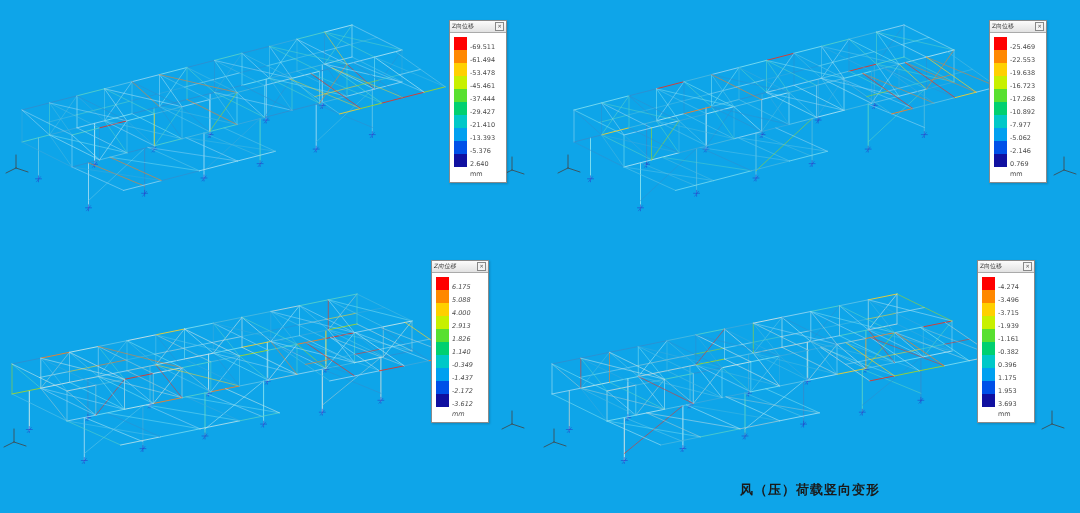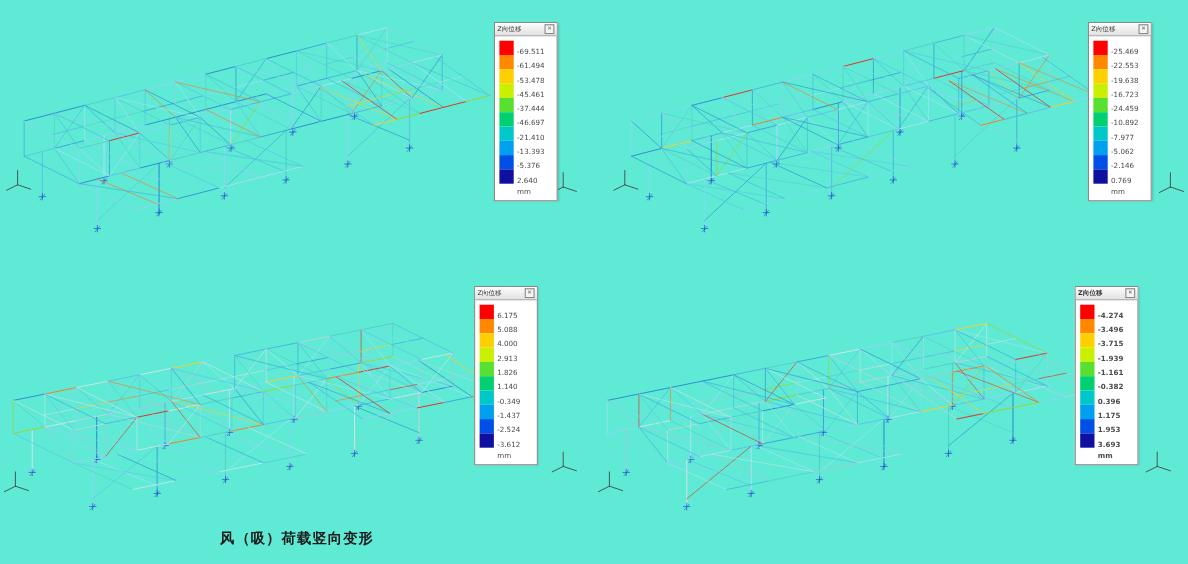--- a/index.html
+++ b/index.html
@@ -1,33 +1,33 @@
 <!DOCTYPE html>
 <html><head>
 <meta charset="utf-8">
 <style>
   html,body{margin:0;padding:0;background:#ffffff;}
-  .page{position:relative;width:1080px;height:513px;background:#5eead4;overflow:hidden;
+  .page{position:relative;width:1080px;height:513px;background:#0ea5e9;overflow:hidden;
         font-family:"DejaVu Sans",sans-serif;}
   .panel{position:absolute;width:540px;}
   #p0{left:0;top:0;height:256px;}
   #p1{left:552px;top:0;height:256px;}
   #p2{left:0;top:256px;height:257px;}
   #p3{left:540px;top:256px;height:257px;}
   .structure{position:absolute;left:0;top:0;}
   .caption{position:absolute;left:0;right:0;text-align:center;
            font-size:13px;font-weight:bold;color:#1a1a1a;letter-spacing:1px;}
   #p0 .caption,#p1 .caption{bottom:16px;}
   #p2 .caption,#p3 .caption{bottom:14px;}
   .legend{position:absolute;width:56px;background:#fff;border:1px solid #8a8a8a;
           box-shadow:1px 1px 2px rgba(0,0,0,.18);}
   #p0 .legend{right:33px;top:20px;}
   #p1 .legend{right:45px;top:20px;}
-  #p2 .legend{right:51px;top:4px;}
-  #p3 .legend{right:45px;top:4px;font-weight:bold;}
+  #p2 .legend{right:51px;top:4px;font-style:italic;}
+  #p3 .legend{right:45px;top:4px;}
   .ltitle{display:flex;align-items:center;justify-content:space-between;height:11px;
           padding:0 2px;background:linear-gradient(#fcfcfc,#e2e2e2);
           border-bottom:1px solid #aaa;font-size:6px;color:#333;}
   .lclose{width:7px;height:7px;border:1px solid #888;font-size:5px;line-height:6px;
           text-align:center;color:#555;background:#f4f4f4;cursor:default;}
   .lbody{padding:4px 3px 2px 4px;}
   .lrow{display:flex;height:13px;}
   .sw{width:13px;height:13px;display:block;}
   .lval{font-size:6.5px;color:#4a4a4a;margin-left:3px;transform:translateY(6px);
         white-space:nowrap;}
@@ -317,21 +317,21 @@
             <div class="lrow">
               <span class="sw" style="background: rgb(200, 240, 0);"></span>
               <span class="lval">-45.461</span>
             </div>
             <div class="lrow">
               <span class="sw" style="background: rgb(88, 224, 48);"></span>
               <span class="lval">-37.444</span>
             </div>
             <div class="lrow">
               <span class="sw" style="background: rgb(0, 208, 112);"></span>
-              <span class="lval">-46.697</span>
+              <span class="lval">-29.427</span>
             </div>
             <div class="lrow">
               <span class="sw" style="background: rgb(0, 200, 200);"></span>
               <span class="lval">-21.410</span>
             </div>
             <div class="lrow">
               <span class="sw" style="background: rgb(0, 160, 240);"></span>
               <span class="lval">-13.393</span>
             </div>
             <div class="lrow">
@@ -623,21 +623,21 @@
             <div class="lrow">
               <span class="sw" style="background: rgb(255, 208, 0);"></span>
               <span class="lval">-19.638</span>
             </div>
             <div class="lrow">
               <span class="sw" style="background: rgb(200, 240, 0);"></span>
               <span class="lval">-16.723</span>
             </div>
             <div class="lrow">
               <span class="sw" style="background: rgb(88, 224, 48);"></span>
-              <span class="lval">-24.459</span>
+              <span class="lval">-17.268</span>
             </div>
             <div class="lrow">
               <span class="sw" style="background: rgb(0, 208, 112);"></span>
               <span class="lval">-10.892</span>
             </div>
             <div class="lrow">
               <span class="sw" style="background: rgb(0, 200, 200);"></span>
               <span class="lval">-7.977</span>
             </div>
             <div class="lrow">
@@ -949,31 +949,30 @@
             <div class="lrow">
               <span class="sw" style="background: rgb(0, 200, 200);"></span>
               <span class="lval">-0.349</span>
             </div>
             <div class="lrow">
               <span class="sw" style="background: rgb(0, 160, 240);"></span>
               <span class="lval">-1.437</span>
             </div>
             <div class="lrow">
               <span class="sw" style="background: rgb(0, 80, 232);"></span>
-              <span class="lval">-2.524</span>
+              <span class="lval">-2.172</span>
             </div>
             <div class="lrow">
               <span class="sw" style="background: rgb(16, 16, 160);"></span>
               <span class="lval">-3.612</span>
             </div>
           </div>
         <div class="lunit">mm</div>
       </div>
     </div>
-    <div class="caption">风（吸）荷载竖向变形</div>
   </div>
 
   <div class="panel" id="p3">
     <svg class="structure" id="s3" width="540" height="240">
         <line x1="29.3" y1="134.5" x2="29.3" y2="174.5" stroke="#9fc9d3" stroke-width="1" stroke-linecap="round"></line>
         <line x1="26.3" y1="173.5" x2="32.3" y2="173.5" stroke="#2244cc" stroke-width="0.6" stroke-linecap="round"></line>
         <line x1="29.3" y1="170.5" x2="29.3" y2="176.5" stroke="#2244cc" stroke-width="0.6" stroke-linecap="round"></line>
         <line x1="27.3" y1="176.5" x2="31.3" y2="171.5" stroke="#2244cc" stroke-width="0.5" stroke-linecap="round"></line>
         <line x1="84.3" y1="161.5" x2="84.3" y2="205.5" stroke="#cfe3e5" stroke-width="1" stroke-linecap="round"></line>
         <line x1="81.3" y1="204.5" x2="87.3" y2="204.5" stroke="#2244cc" stroke-width="0.6" stroke-linecap="round"></line>
@@ -1270,15 +1269,16 @@
               <span class="lval">1.953</span>
             </div>
             <div class="lrow">
               <span class="sw" style="background: rgb(16, 16, 160);"></span>
               <span class="lval">3.693</span>
             </div>
           </div>
         <div class="lunit">mm</div>
       </div>
     </div>
+    <div class="caption">风（压）荷载竖向变形</div>
   </div>
 
 </div>
 
 </body></html>

